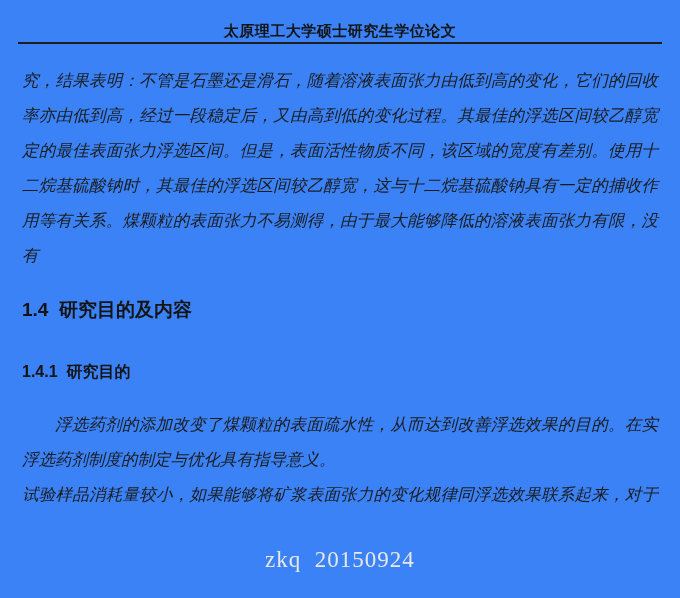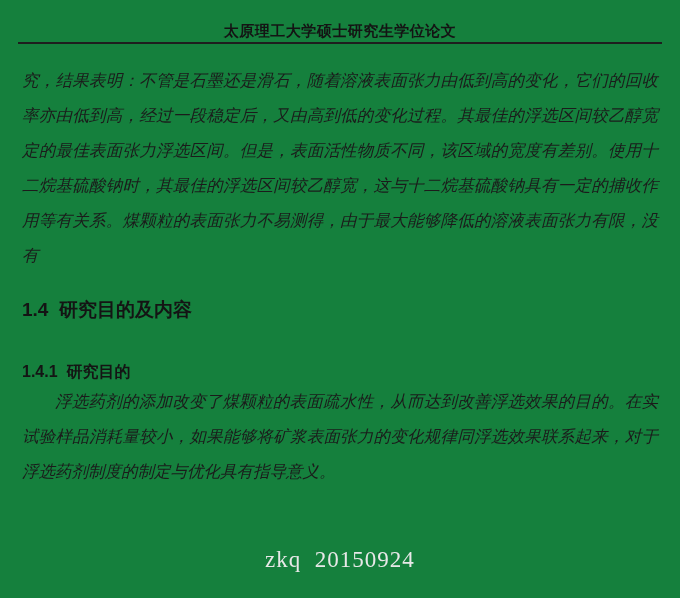--- a/index.html
+++ b/index.html
@@ -7,21 +7,21 @@
     width: 680px; height: 598px;
     background: #fdfdfd;
     font-family: "Liberation Sans", sans-serif;
     color: #1b1b1b;
     -webkit-font-smoothing: antialiased;
   }
   .page {
     position: relative;
     width: 680px; height: 598px;
     overflow: hidden;
-    background: #15803d;
+    background: #3b82f6;
   }
   .header-title {
     position: absolute;
     top: 22px; left: 0; right: 0;
     text-align: center;
     font-size: 15px;
     font-weight: bold;
     letter-spacing: 0.5px;
     color: #141414;
     white-space: pre;
@@ -36,21 +36,21 @@
     position: absolute;
     left: 22px;
     width: 636px;
     margin: 0;
     font-size: 16.5px;
     line-height: 35px;
     color: #1b1b1b;
     font-style: italic;
   }
   .para-continuation { top: 63px; }
-  .para-purpose { top: 384px; }
+  .para-purpose { top: 407px; }
   .line {
     display: block;
     text-align: justify;
   }
   .line.fill { text-align-last: justify; }
   .line.indent { text-indent: 2em; }
   .heading {
     position: absolute;
     left: 22px;
     margin: 0;
@@ -88,20 +88,20 @@
     <span class="line fill">二烷基硫酸钠时，其最佳的浮选区间较乙醇宽，这与十二烷基硫酸钠具有一定的捕收作</span>
     <span class="line fill">用等有关系。煤颗粒的表面张力不易测得，由于最大能够降低的溶液表面张力有限，没有</span>
   </p>
 
   <h2 class="heading heading-section">1.4  研究目的及内容</h2>
 
   <h3 class="heading heading-sub1">1.4.1  研究目的</h3>
 
   <p class="para para-purpose">
     <span class="line fill indent">浮选药剂的添加改变了煤颗粒的表面疏水性，从而达到改善浮选效果的目的。在实</span>
+    <span class="line">浮选药剂制度的制定与优化具有指导意义。</span>
     <span class="line fill">试验样品消耗量较小，如果能够将矿浆表面张力的变化规律同浮选效果联系起来，对于</span>
-    <span class="line">浮选药剂制度的制定与优化具有指导意义。</span>
   </p>
 
 
   <div class="watermark">zkq  20150924</div>
 
 </div>
 
 </body></html>

